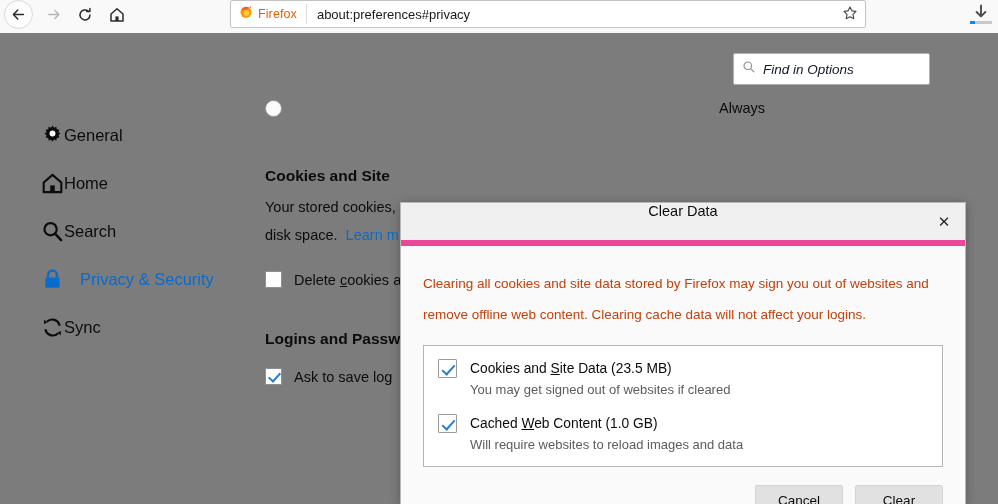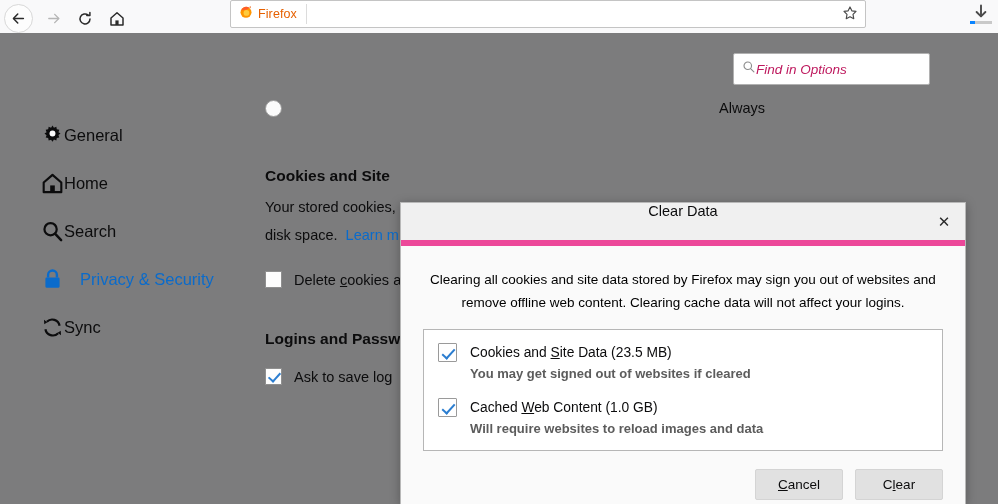--- a/index.html
+++ b/index.html
@@ -23,21 +23,21 @@
   }
 
   
   .chrome {
     position: absolute;
     left: 0; top: 0;
     width: 998px;
     height: 33px;
     background: #f9f9fa;
     display: flex;
-    align-items: flex-end;
+    align-items: flex-start;
     box-sizing: border-box;
   }
   .nav-btns {
     display: flex;
     align-items: center;
     padding-left: 4px;
   }
   .nav-btn {
     width: 32px; height: 28px;
     display: flex;
@@ -134,22 +134,23 @@
     border-radius: 2px;
     background: #ffffff;
     display: flex;
     align-items: center;
     padding: 0 8px;
     box-sizing: border-box;
     z-index: 6;
   }
   .findbox .ph {
     font-size: 13.5px;
-    color: #be185d;
+    color: #0f172a;
     font-style: italic;
+    margin-left: 7px;
   }
 
   
   .sidebar {
     position: absolute;
     left: 40px; top: 78px;
     width: 205px;
     z-index: 6;
   }
   .side-item {
@@ -270,24 +271,23 @@
     display: flex; align-items: center; justify-content: center;
     font-size: 15px;
     color: #2a2a2a;
     line-height: 1;
   }
   .dlg-body {
     padding: 22px 22px 0 22px;
   }
   .dlg-desc {
     font-size: 13.5px;
-    color: #000000;
-    line-height: 23px;
+    color: #c2410c;
+    line-height: 31px;
     margin: 0 0 15px 0;
-    text-align: center;
   }
   .dlg-group {
     border: 1px solid #b6b6b6;
     background: #ffffff;
     padding: 13px 12px 14px 14px;
     box-sizing: border-box;
   }
   .grp-item + .grp-item { margin-top: 17px; }
   .grp-main {
     display: flex;
@@ -313,21 +313,20 @@
     transform: rotate(42deg);
   }
   .grp-label {
     font-size: 13.8px;
     color: #0c0c0d;
   }
   .grp-sub {
     font-size: 13px;
     color: #5c5c5c;
     margin: 4px 0 0 32px;
-    font-weight: bold;
   }
   .dlg-footer {
     display: flex;
     justify-content: flex-end;
     gap: 12px;
     padding: 18px 22px 0 22px;
   }
   .dlg-btn {
     min-width: 88px;
     height: 31px;
@@ -390,20 +389,21 @@
         <span>
           <svg width="14" height="14" viewBox="0 0 16 16">
             <circle cx="8" cy="8.4" r="6.3" fill="#ff9500"></circle>
             <path d="M2.6 6.2 A6.3 6.3 0 0 1 11.8 3 L9.2 5.2 Z" fill="#ff5b2a"></path>
             <circle cx="8.5" cy="9" r="3.3" fill="#ffcb3d"></circle>
             <path d="M11.6 2.2 L13.6 1.3 L13.1 3.6 Z" fill="#e8590c"></path>
           </svg>
         </span>
         <span class="identity-label">Firefox</span>
       </div>
+      <span class="url-text">about:preferences#privacy</span>
       <div class="star-btn">
         <span>
           <svg width="16" height="16" viewBox="0 0 16 16">
             <path d="M8 1.9 L9.85 5.85 L14 6.4 L11 9.45 L11.75 13.7 L8 11.65 L4.25 13.7 L5 9.45 L2 6.4 L6.15 5.85 Z" fill="none" stroke="#4a4a4a" stroke-width="1.15" stroke-linejoin="round"></path>
           </svg>
         </span>
       </div>
     </div>
 
     <div class="downloads-btn">

